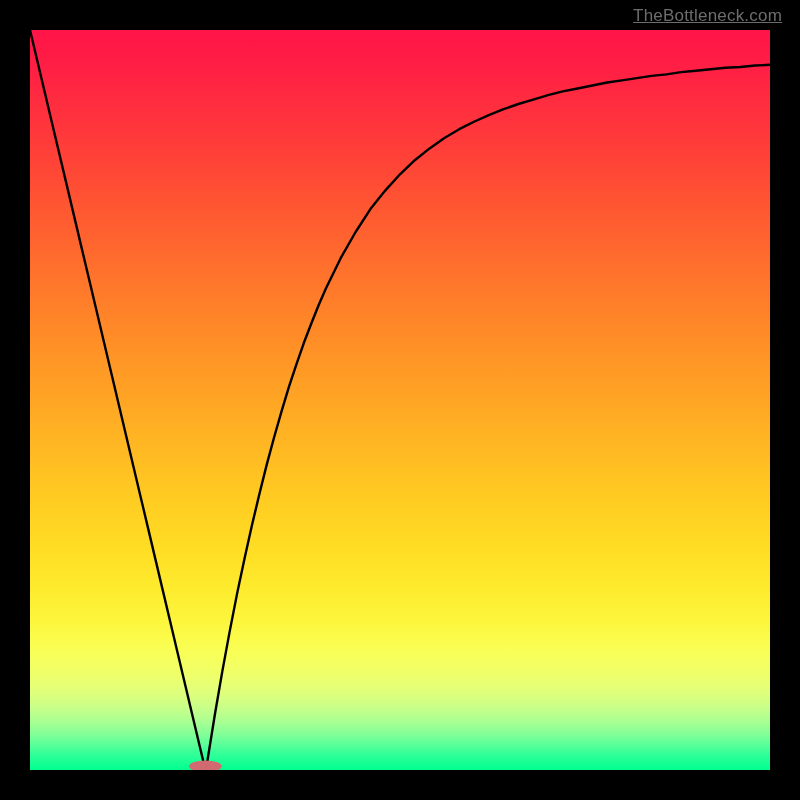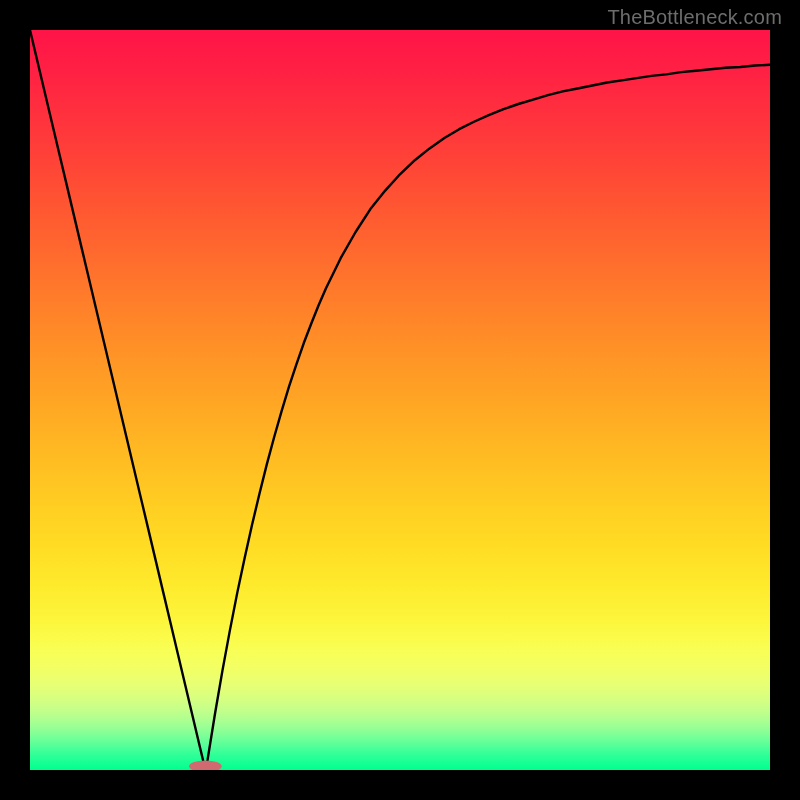--- a/index.html
+++ b/index.html
@@ -14,24 +14,25 @@
     position: relative;
     width: 800px;
     height: 800px;
     background: #000;
   }
   .watermark {
     position: absolute;
     top: 6px;
     right: 18px;
     color: #6d6d6d;
-    font-size: 20px;
+    font-size: 17px;
     font-weight: 500;
     letter-spacing: 0.2px;
     z-index: 5;
+    text-decoration: underline;
   }
   svg {
     display: block;
   }
 </style>
 </head>
 <body>
 
 <div class="frame">
   <div class="watermark">TheBottleneck.com</div>

